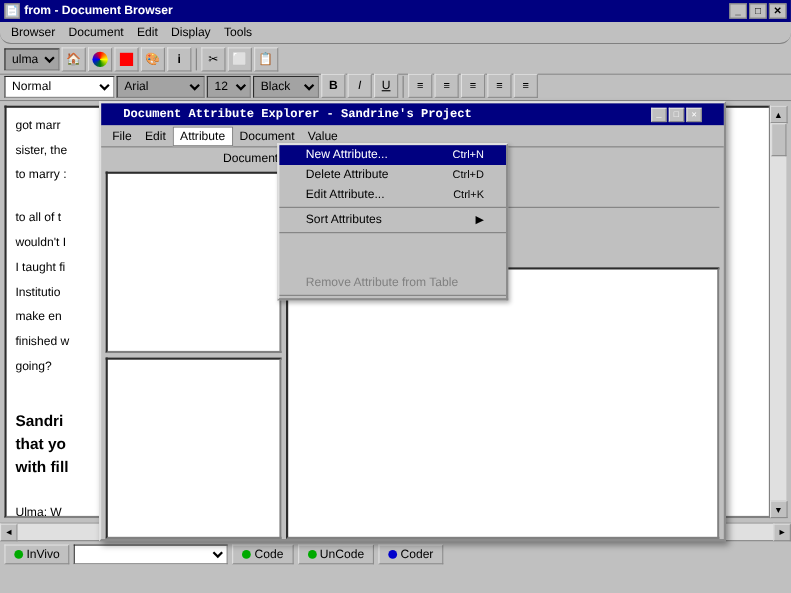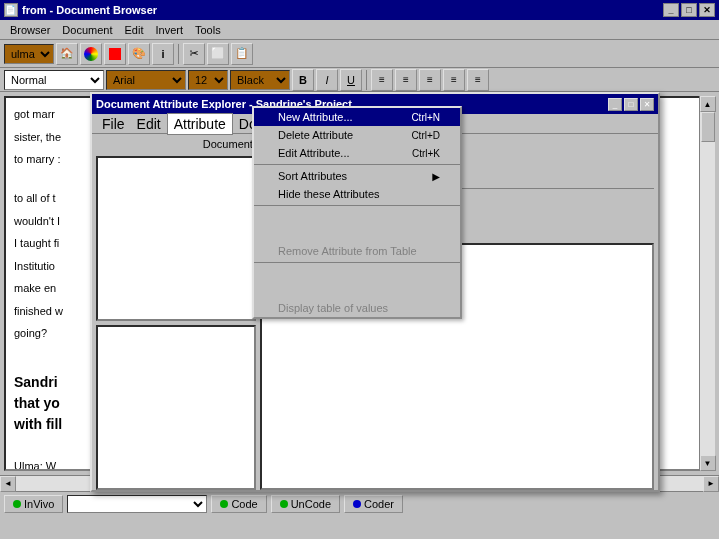--- a/index.html
+++ b/index.html
@@ -26,49 +26,50 @@
 
     
     .menu-bar {
       background: #c0c0c0;
       display: flex;
       align-items: center;
       padding: 2px 4px;
       height: 20px;
       border-bottom: 1px solid #808080;
       font-size: 11px;
+      border-radius: 10px;
     }
     .menu-item { padding: 2px 6px; cursor: pointer; }
 
     
     .toolbar {
       background: #c0c0c0;
       display: flex;
       align-items: center;
       padding: 2px 4px;
       height: 28px;
       border-bottom: 1px solid #808080;
       gap: 2px;
     }
     .toolbar-select {
-      height: 20px; font-size: 11px; background: #a16207; border: 1px inset #808080; padding: 0 2px;
+      height: 20px; font-size: 11px; background: #a3a3a3; border: 1px inset #808080; padding: 0 2px;
     }
     .toolbar-btn {
       width: 22px; height: 22px; background: #c0c0c0;
       border: 1px outset #e0e0e0;
       display: flex; align-items: center; justify-content: center;
       font-size: 11px; cursor: pointer;
     }
     .toolbar-separator { width: 1px; height: 20px; background: #808080; margin: 0 2px; }
 
     
     .format-toolbar {
       background: #c0c0c0;
       display: flex;
-      align-items: center;
+      align-items: flex-end;
       padding: 2px 4px;
       height: 24px;
       border-bottom: 1px solid #808080;
       gap: 2px;
     }
 
     
     .main-area {
       display: flex;
       height: calc(539px - 20px - 20px - 28px - 24px - 24px - 20px);
@@ -160,35 +161,36 @@
       border: 2px outset #e0e0e0;
       box-shadow: 3px 3px 6px rgba(0,0,0,0.4);
       z-index: 100;
     }
     .dae-title-bar {
       background: #000080;
       color: white;
       display: flex;
       align-items: center;
       justify-content: space-between;
-      padding: 2px 4px;
+      padding: 2px 20px;
       height: 20px;
+      font-family: Liberation Mono, monospace;
     }
     .dae-title-text { font-size: 11px; font-weight: bold; }
     .dae-controls { display: flex; gap: 2px; }
     .dae-btn { width: 14px; height: 13px; background: #c0c0c0; border: 1px outset #e0e0e0; font-size: 8px; display: flex; align-items: center; justify-content: center; cursor: pointer; }
 
     .dae-menu-bar {
       background: #c0c0c0;
       display: flex;
       align-items: center;
       padding: 1px 4px;
       height: 20px;
       border-bottom: 1px solid #808080;
-      font-size: 14px;
+      font-size: 11px;
     }
     .dae-menu-item { padding: 2px 6px; cursor: pointer; }
     .dae-menu-item.active { background: white; border: 1px solid #808080; }
 
     .dae-body {
       display: flex;
       height: calc(400px - 40px);
       padding: 4px;
       gap: 4px;
     }
@@ -245,21 +247,21 @@
 
     .dae-table-area {
       flex: 1;
       border: 2px inset #808080;
       background: white;
     }
 
     
     .ctx-menu {
       position: absolute;
-      top: 12px;
+      top: 36px;
       left: 160px;
       width: 210px;
       background: #c0c0c0;
       border: 2px outset #e0e0e0;
       box-shadow: 2px 2px 4px rgba(0,0,0,0.3);
       z-index: 200;
       font-size: 11px;
     }
     .ctx-item {
       padding: 3px 20px 3px 24px;
@@ -309,21 +311,21 @@
     <div class="tb-btn">_</div>
     <div class="tb-btn">□</div>
     <div class="tb-btn">✕</div>
   </div>
 </div>
 
 <div class="menu-bar">
   <span class="menu-item">Browser</span>
   <span class="menu-item">Document</span>
   <span class="menu-item">Edit</span>
-  <span class="menu-item">Invert</span>
+  <span class="menu-item">Display</span>
   <span class="menu-item">Tools</span>
 </div>
 
 <div class="toolbar">
   <select class="toolbar-select">
     <option>ulma</option>
   </select>
   <div class="toolbar-btn">🏠</div>
   <div class="toolbar-btn" style="background:#c0c0c0;">
     <span style="display:inline-block;width:14px;height:14px;background:conic-gradient(red,yellow,green,blue,red);border-radius:50%;"></span>
@@ -468,31 +470,25 @@
       </div>
       <div class="ctx-item">
         <span>Edit Attribute...</span>
         <span class="ctx-shortcut">Ctrl+K</span>
       </div>
       <div class="ctx-separator"></div>
       <div class="ctx-item">
         <span>Sort Attributes</span>
         <span class="ctx-arrow">▶</span>
       </div>
-      <div class="ctx-item">
-        <span>Hide these Attributes</span>
-      </div>
       <div class="ctx-separator"></div>
       <div class="ctx-item disabled">
         <span>Remove Attribute from Table</span>
       </div>
       <div class="ctx-separator"></div>
-      <div class="ctx-item disabled">
-        <span>Display table of values</span>
-      </div>
     </div>
   </div>
 </div>
 
 <div class="scrollbar-h" style="width:100%;">
   <div class="scroll-btn-h">◄</div>
   <div class="scroll-track-h"></div>
   <div class="scroll-btn-h">►</div>
 </div>
 

